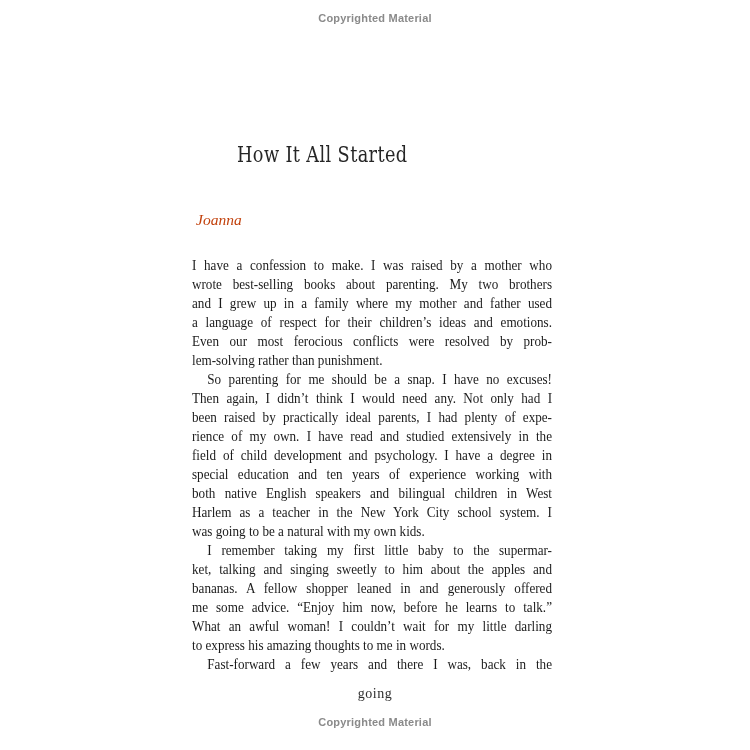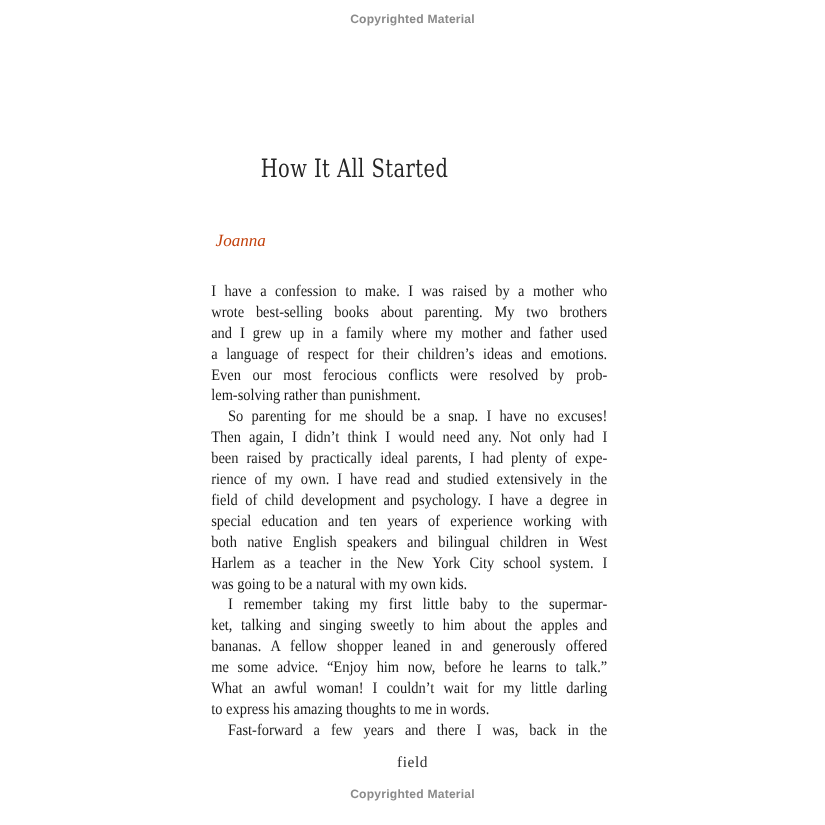--- a/index.html
+++ b/index.html
@@ -116,17 +116,17 @@
         <div class="line">bananas. A fellow shopper leaned in and generously offered</div>
         <div class="line">me some advice. “Enjoy him now, before he learns to talk.”</div>
         <div class="line">What an awful woman! I couldn’t wait for my little darling</div>
         <div class="line last">to express his amazing thoughts to me in words.</div>
       </div>
       <div>
         <div class="line indent">Fast-forward a few years and there I was, back in the</div>
       </div>
     </div>
 
-  <div class="page-number">field</div>
+  <div class="page-number">going</div>
 
   <div class="notice notice-bottom">Copyrighted Material</div>
 
 </div>
 
 </body></html>

